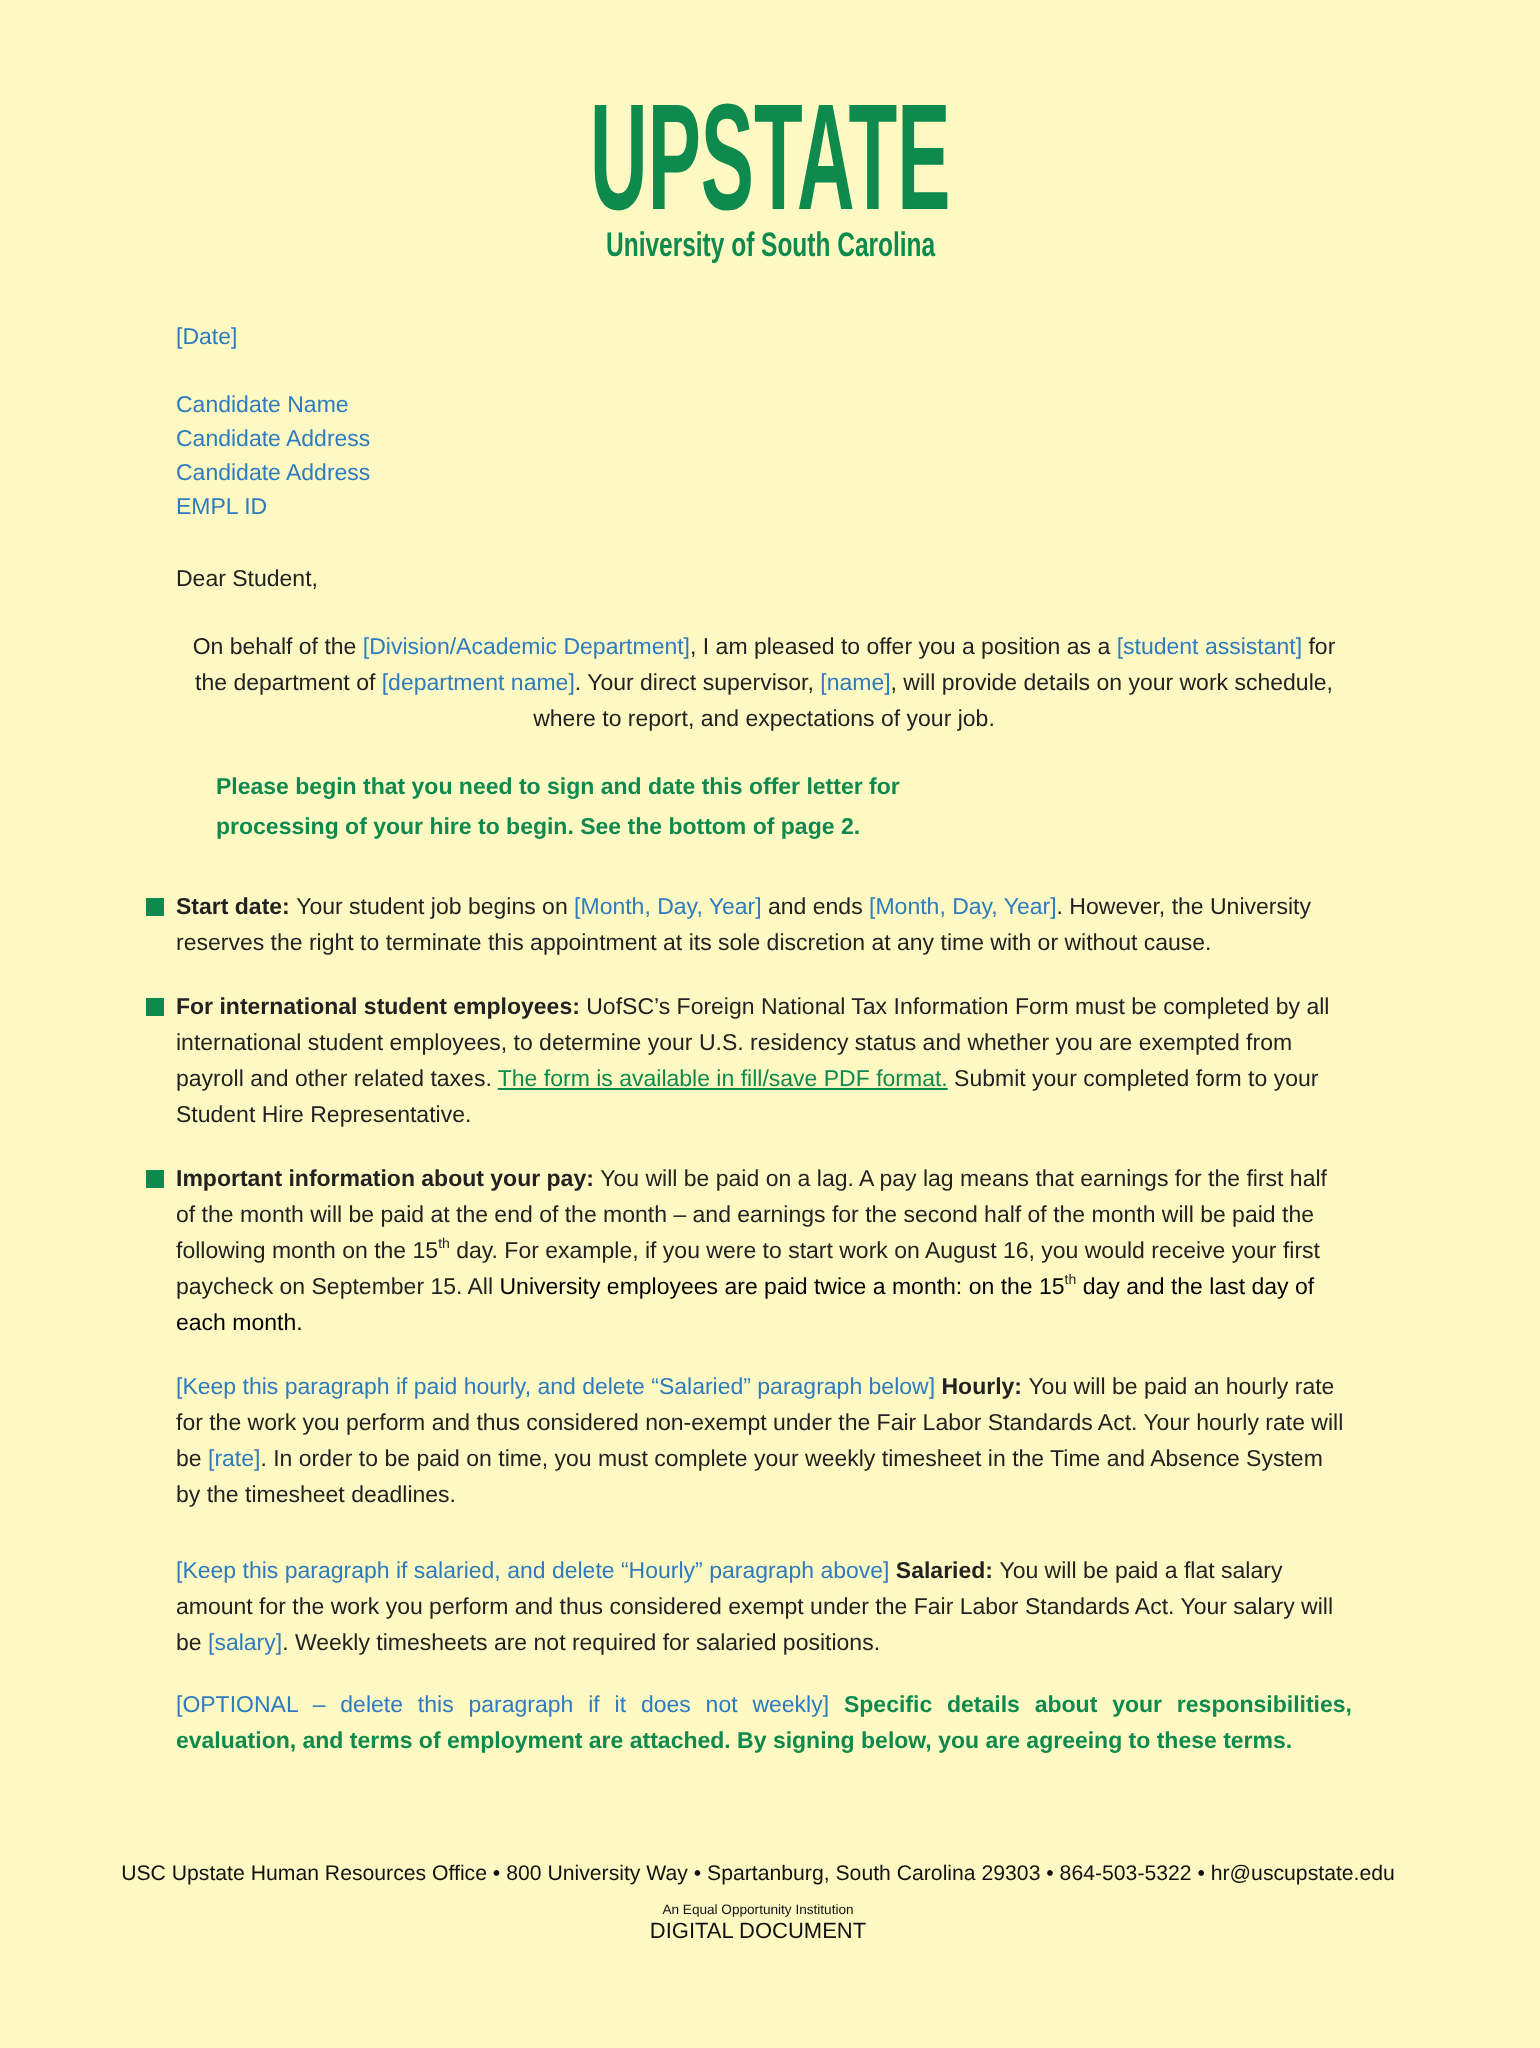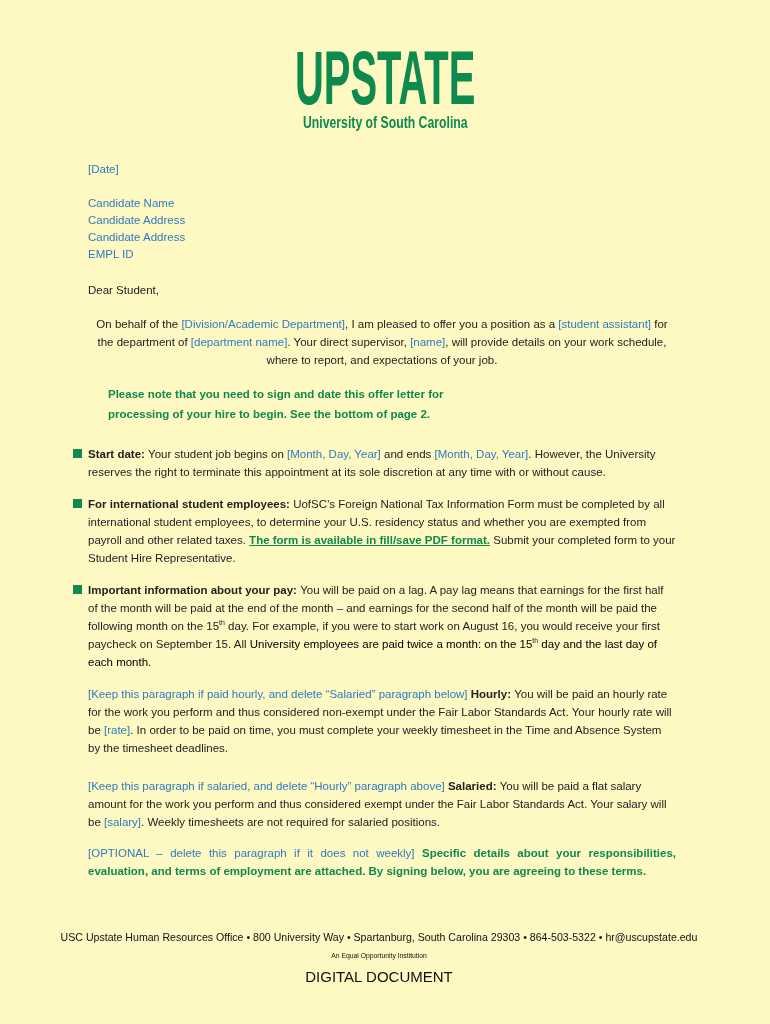--- a/index.html
+++ b/index.html
@@ -78,32 +78,32 @@
   }
   .para{ margin-top:13px !important; }
   .para-gap{ margin-top:20px !important; }
   .justify{ text-align:justify; }
   
   .seg-n{}
   .seg-nd{ color:#000000; }
   .seg-b{ font-weight:bold; }
   .seg-blue{ color:var(--blue); }
   .seg-gb{ color:var(--green); font-weight:bold; }
-  .seg-glink{ color:var(--green); text-decoration:underline; cursor:pointer;font-weight:bold; }
+  .seg-glink{ color:var(--green); text-decoration:underline; cursor:pointer; }
   sup.seg-sup{ font-size:7px; line-height:0; }
   
   .footer{
     position:absolute;
     left:0; right:12px;
     top:931px;
     text-align:center;
   }
   .footer-contact{ font-size:10.6px; line-height:13px; color:#111; }
   .footer-eoi{ font-size:6.8px; line-height:9px; margin-top:7px; color:#111; }
-  .footer-doctype{ font-size:15px; line-height:13px; margin-top:10px; color:#111; }
+  .footer-doctype{ font-size:11px; line-height:13px; margin-top:0; color:#111; }
 </style>
 </head>
 <body>
 
 <div class="page">
 
   <header class="logo">
     <div><span class="logo-title">UPSTATE</span></div>
     <div><span class="logo-subtitle">University of South Carolina</span></div>
   </header>
@@ -115,21 +115,21 @@
       <div>Candidate Name</div>
       <div>Candidate Address</div>
       <div>Candidate Address</div>
       <div>EMPL ID</div>
     </div>
 
     <p class="salutation">Dear Student,</p>
 
     <p class="intro"><span class="seg-n">On behalf of the </span><span class="seg-blue">[Division/Academic Department]</span><span class="seg-n">, I am pleased to offer you a position as a </span><span class="seg-blue">[student assistant]</span><span class="seg-n"> for the department of </span><span class="seg-blue">[department name]</span><span class="seg-n">. Your direct supervisor, </span><span class="seg-blue">[name]</span><span class="seg-n">, will provide details on your work schedule, where to report, and expectations of your job.</span></p>
 
-    <p class="notice"><span class="seg-gb">Please note that you need to sign and date this offer letter for</span><br><span class="seg-gb">processing of your hire to begin. See the bottom of page 2.</span></p>
+    <p class="notice"><span class="seg-gb">Please begin that you need to sign and date this offer letter for</span><br><span class="seg-gb">processing of your hire to begin. See the bottom of page 2.</span></p>
 
     <ul class="bullets">
       <li>
         <span class="sq"></span>
         <span class="li-text"><span class="seg-b">Start date: </span><span class="seg-n">Your student job begins on </span><span class="seg-blue">[Month, Day, Year]</span><span class="seg-n"> and ends </span><span class="seg-blue">[Month, Day, Year]</span><span class="seg-n">. However, the University reserves the right to terminate this appointment at its sole discretion at any time with or without cause.</span></span>
       </li>
       <li>
         <span class="sq"></span>
         <span class="li-text"><span class="seg-b">For international student employees: </span><span class="seg-n">UofSC’s Foreign National Tax Information Form must be completed by all international student employees, to determine your U.S. residency status and whether you are exempted from payroll and other related taxes. </span><span class="seg-glink">The form is available in fill/save PDF format.</span><span class="seg-n"> Submit your completed form to your Student Hire Representative.</span></span>
       </li>

